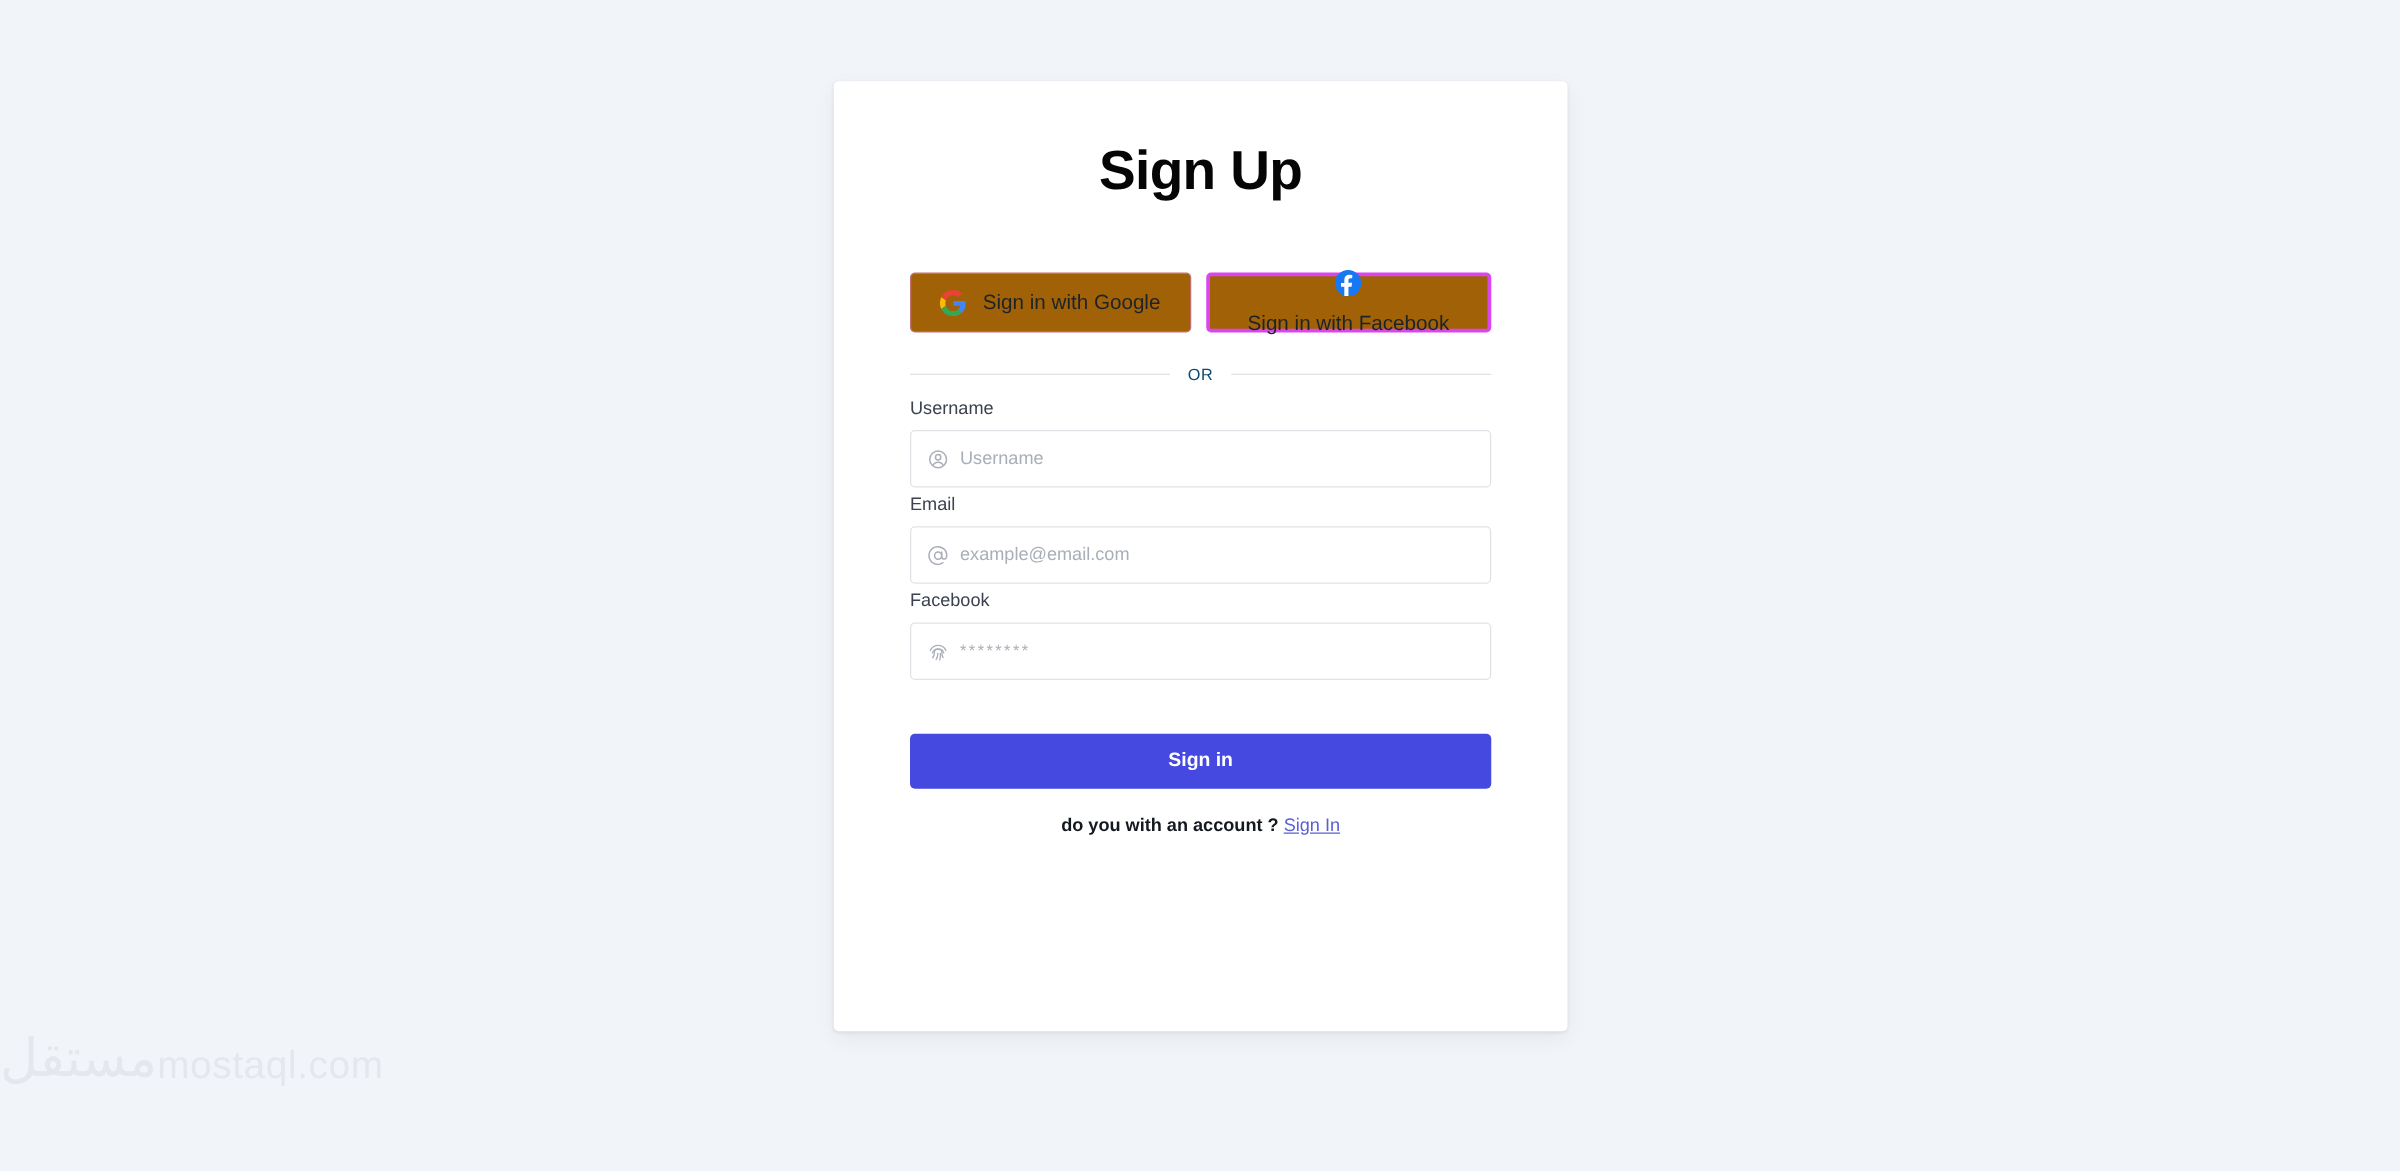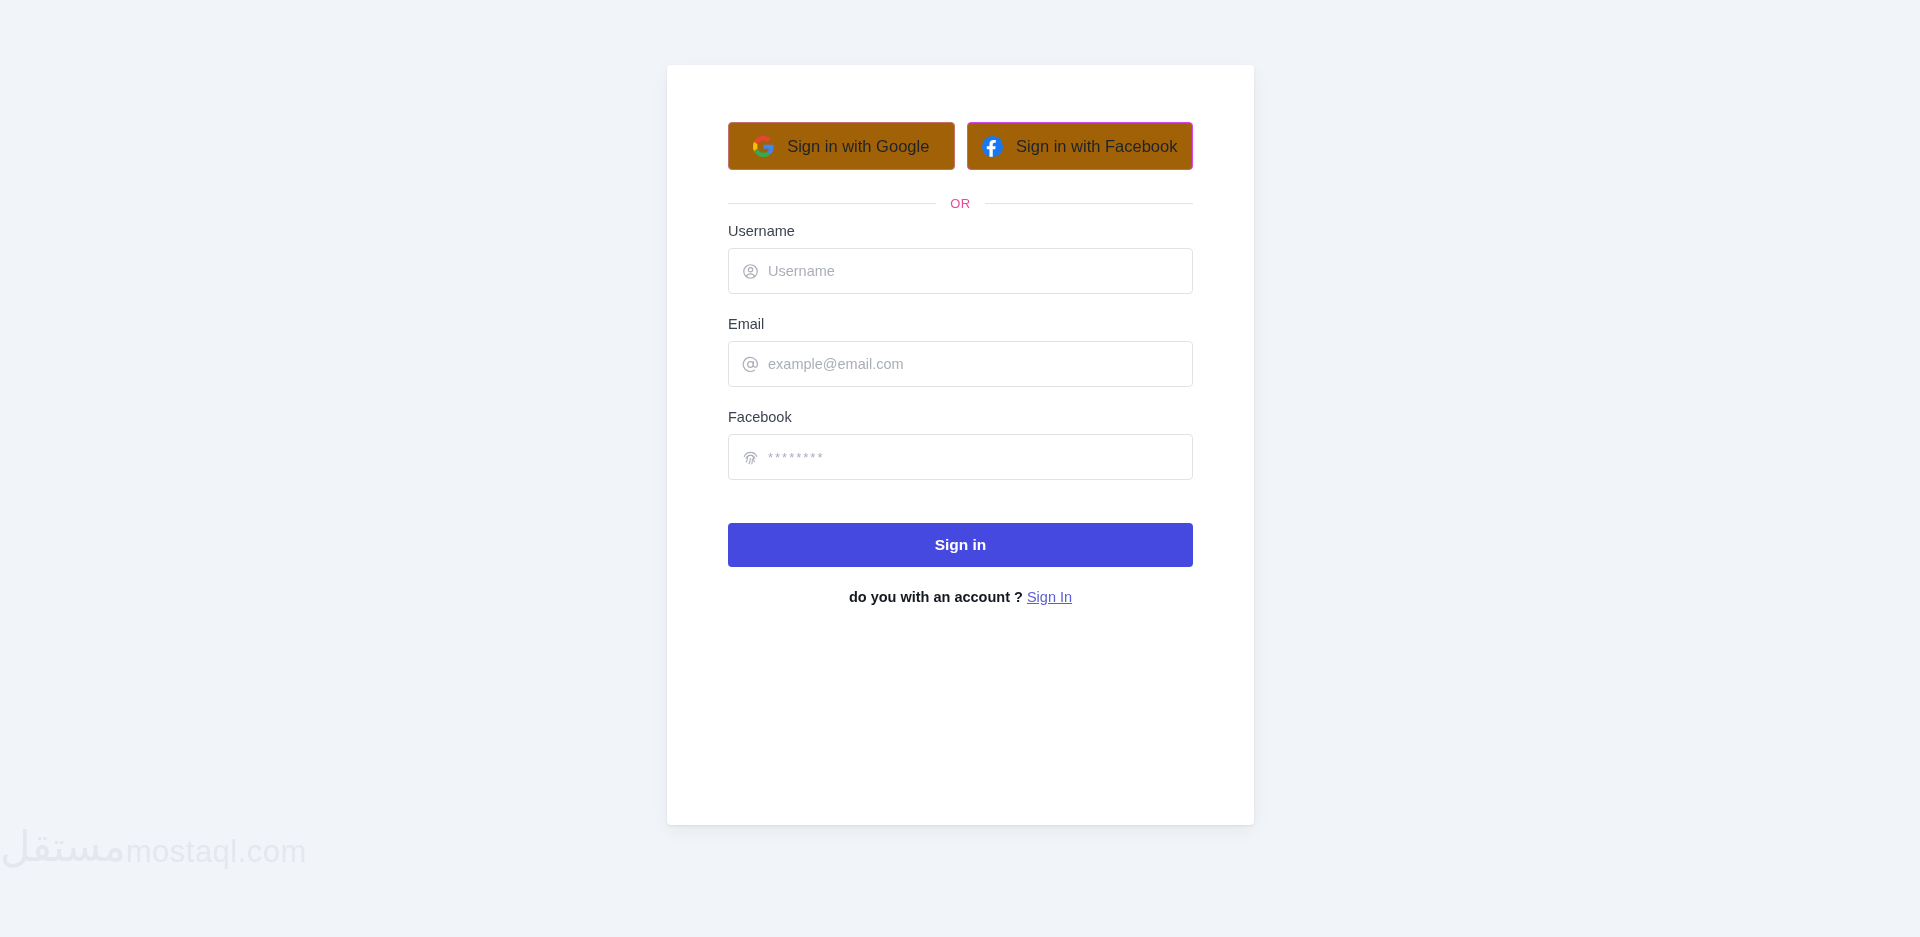--- a/index.html
+++ b/index.html
@@ -63,21 +63,21 @@
     background: #a16207;
     border-radius: 4px;
     font-size: 16.5px;
     color: #1f2328;
     cursor: pointer;
     font-family: "Liberation Sans", sans-serif;
     padding: 0 8px;
   }
 
   .social-btn.google { border: 1px solid #c4706f; }
-  .social-btn.facebook { border: 1px solid #d946ef; }
+  .social-btn.facebook { border: 3px solid #d946ef; flex-direction: column; }
 
   .social-icon {
     width: 21px;
     height: 21px;
     flex: 0 0 21px;
     display: block;
   }
 
   
   .divider {
@@ -86,26 +86,26 @@
     margin-top: 26px;
     gap: 14px;
   }
   .divider-line {
     flex: 1 1 auto;
     height: 1px;
     background: #dfe3e8;
   }
   .divider-text {
     font-size: 13px;
-    color: #ec4899;
+    color: #0c4a6e;
     letter-spacing: 0.5px;
   }
 
   
-  .field { margin-top: 22px; }
+  .field { margin-top: 6px; }
   .field.first { margin-top: 12px; }
 
   .field-label {
     font-size: 14.5px;
     color: #3b4350;
     margin-bottom: 9px;
     display: block;
   }
 
   .input-wrap {
@@ -196,20 +196,21 @@
     letter-spacing: 0.5px;
   }
 </style>
 </head>
 <body>
 
 <div class="page">
 
   <div class="card">
 
+    <div class="card-title">Sign Up</div>
 
     <div class="social-row">
 
       <button class="social-btn google">
         <span class="social-icon">
           <svg viewBox="0 0 48 48" width="21" height="21" aria-hidden="true">
             <path fill="#EA4335" d="M24 9.5c3.54 0 6.71 1.22 9.21 3.6l6.85-6.85C35.9 2.38 30.47 0 24 0 14.62 0 6.51 5.38 2.56 13.22l7.98 6.19C12.43 13.72 17.74 9.5 24 9.5z"></path>
             <path fill="#4285F4" d="M46.98 24.55c0-1.57-.15-3.09-.38-4.55H24v9.02h12.94c-.58 2.96-2.26 5.48-4.78 7.18l7.73 6c4.51-4.18 7.09-10.36 7.09-17.65z"></path>
             <path fill="#FBBC05" d="M10.53 28.59c-.48-1.45-.76-2.99-.76-4.59s.27-3.14.76-4.59l-7.98-6.19C.92 16.46 0 20.12 0 24c0 3.88.92 7.54 2.56 10.78l7.97-6.19z"></path>
             <path fill="#34A853" d="M24 48c6.48 0 11.93-2.13 15.89-5.81l-7.73-6c-2.15 1.45-4.92 2.3-8.16 2.3-6.26 0-11.57-4.22-13.47-9.91l-7.98 6.19C6.51 42.62 14.62 48 24 48z"></path>

